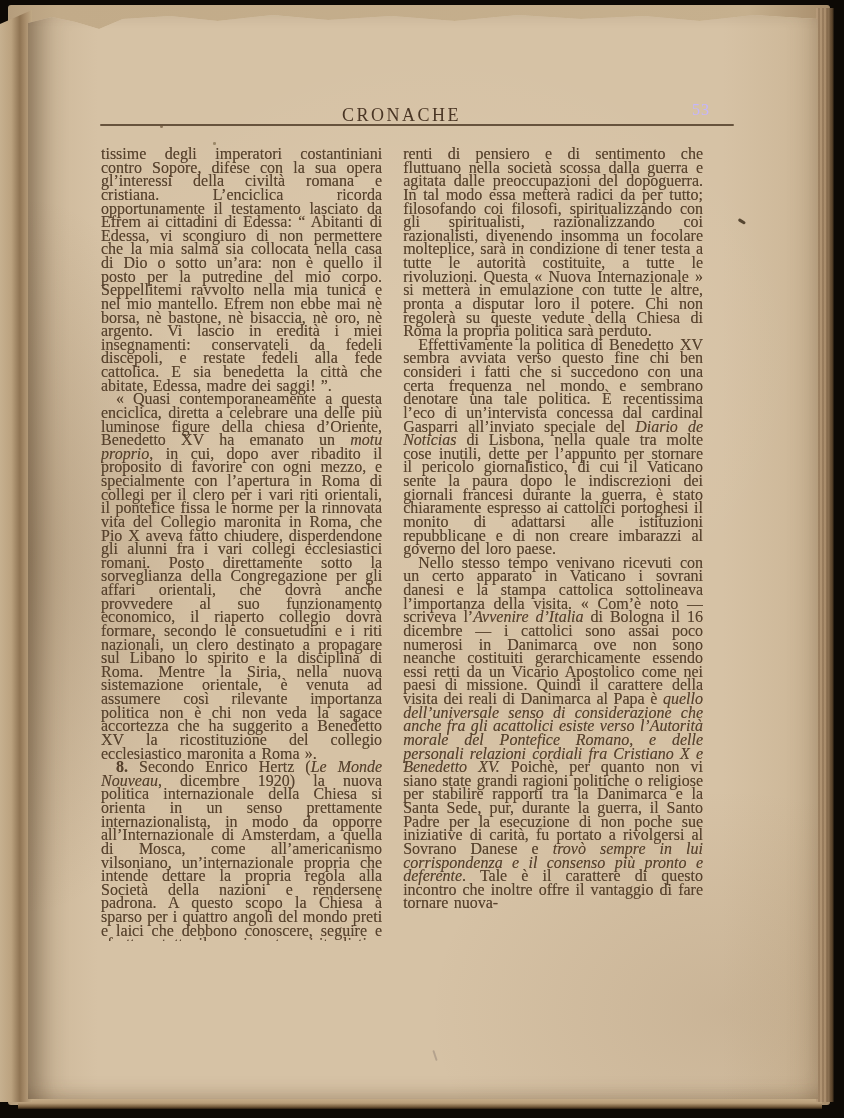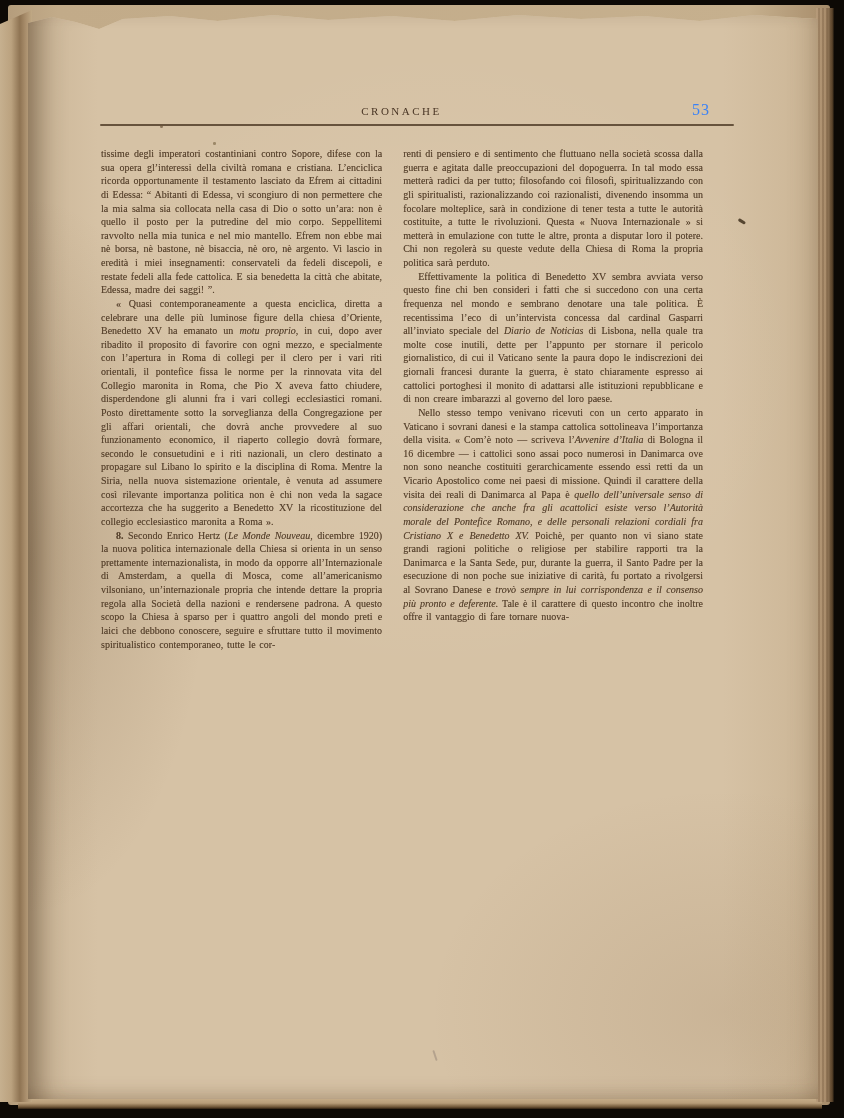--- a/index.html
+++ b/index.html
@@ -44,36 +44,36 @@
       radial-gradient(ellipse 420px 320px at 88% 92%,rgba(115,82,48,.12),rgba(0,0,0,0) 70%),
       radial-gradient(ellipse 300px 600px at 0% 50%,rgba(92,66,38,.20),rgba(0,0,0,0) 60%),
       linear-gradient(90deg,#c3ad8d 0px,#cfba9c 26px,#d6c2a5 70px,#d6c2a5 88%,#cbb595 100%),
       #d4c0a3;
     clip-path:polygon(0 10px,3% 4px,6% 9px,9% 16px,12% 6px,18% 3px,24% 8px,31% 2px,38% 7px,46% 3px,54% 8px,62% 2px,70% 6px,78% 3px,85% 8px,92% 2px,100% 6px,100% 100%,0 100%);
     box-shadow:inset 26px 0 30px -18px rgba(55,36,18,.45), inset -18px 0 26px -14px rgba(95,66,36,.30), inset 0 -14px 22px -14px rgba(95,66,36,.28);
   }
   
   .header-title{
     position:absolute;left:101px;top:105px;width:601px;text-align:center;
-    font-size:11px;letter-spacing:2.5px;color:#4a3625;font-weight:400;
+    font-size:18px;letter-spacing:2.5px;color:#4a3625;font-weight:400;
   }
   .page-number{
     position:absolute;left:660px;top:101px;width:50px;text-align:right;
-    font-size:16px;letter-spacing:1px;color:#3b82f6;
+    font-size:16px;letter-spacing:1px;color:#c4b5fd;
   }
   .rule{
     position:absolute;left:100px;top:124px;width:634px;height:2px;
     background:#4e3a26;opacity:.82;border-radius:1px;
   }
   .cols{
     position:absolute;left:101px;top:147px;width:602px;height:794px;
     display:flex;gap:13px;overflow:hidden;
   }
   .col{
-    font-size:10px;line-height:13.62px;color:#57422d;
+    font-size:16px;line-height:13.62px;color:#57422d;
     text-align:justify;word-spacing:1.2px;
     text-shadow:0 0 .6px rgba(87,66,45,.55);
     overflow:hidden;height:794px;
   }
   .col-left{width:285px;}
   .col-right{width:304px;margin-left:8px;}
   .col p{margin:0;text-indent:15px;}
   .col p.noindent{text-indent:0;}
   .col em{font-style:italic;}
   .pnum{font-weight:700;}

